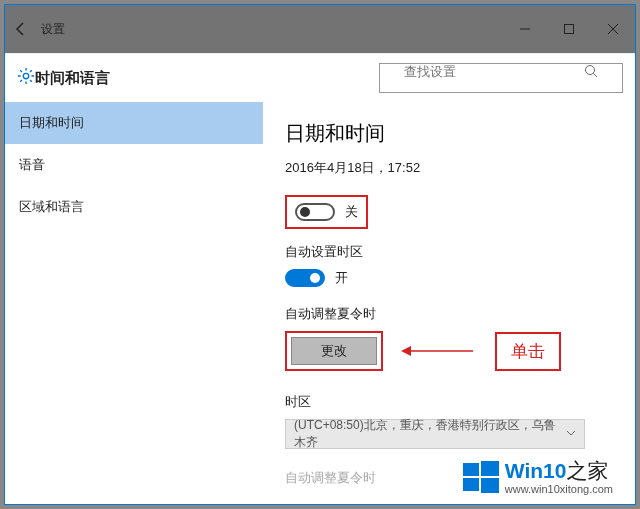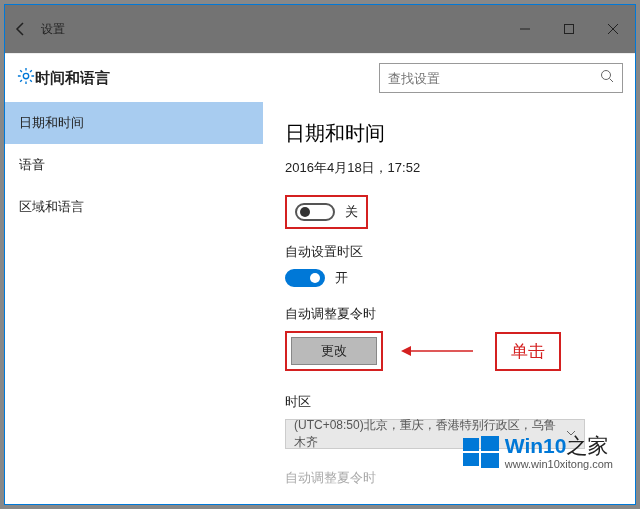--- a/index.html
+++ b/index.html
@@ -8,21 +8,21 @@
 .titlebar { height: 49px; display: flex; align-items: center; background: #737373; border-bottom: 1px solid #eee; }
 .back-btn { width: 32px; height: 32px; display: flex; align-items: center; justify-content: center; cursor: default; }
 .back-btn svg { width: 16px; height: 16px; }
 .title-text { font-size: 12px; color: #222; margin-left: 4px; }
 .win-controls { margin-left: auto; display: flex; }
 .win-btn { width: 44px; height: 32px; display: flex; align-items: center; justify-content: center; }
 .win-btn svg { width: 10px; height: 10px; }
 .header { height: 48px; display: flex; align-items: center; padding: 0 12px; gap: 0; }
 .gear svg { width: 18px; height: 18px; }
 .header-title { font-size: 15px; font-weight: 600; color: #222; }
-.search-box { margin-left: auto; width: 244px; height: 30px; border: 1px solid #999; display: flex; align-items: center; padding: 0 8px; }
+.search-box { margin-left: auto; width: 244px; height: 30px; border: 1px solid #999; display: flex; align-items: flex-start; padding: 0 24px; }
 .search-input { flex: 1; border: none; outline: none; font-size: 13px; color: #666; background: transparent; }
 .search-icon svg { width: 14px; height: 14px; }
 .body { flex: 1; display: flex; overflow: hidden; }
 .sidebar { width: 258px; background: #fff; }
 .sidebar-item { height: 42px; display: flex; align-items: center; padding-left: 14px; font-size: 13px; color: #222; cursor: default; }
 .sidebar-item.active { background: #a8ccf0; }
 .content { flex: 1; padding: 18px 22px; overflow-y: auto; position: relative; }
 .content h1 { font-size: 20px; font-weight: 400; margin-bottom: 12px; }
 .datetime-display { font-size: 13px; margin-bottom: 18px; color: #222; }
 .section-label { font-size: 13px; margin-bottom: 8px; color: #222; }
@@ -33,21 +33,21 @@
 .toggle.on .knob { background: #fff; left: auto; right: 3px; }
 .toggle-label { font-size: 13px; color: #222; }
 .red-box { border: 2px solid #d42020; padding: 6px 8px; display: inline-block; }
 .change-btn { width: 86px; height: 28px; background: #bababa; border: 1px solid #888; font-size: 13px; color: #222; cursor: default; display: inline-flex; align-items: center; justify-content: center; }
 .change-row { margin-bottom: 22px; display: flex; align-items: center; gap: 18px; }
 .arrow-svg { width: 72px; height: 20px; }
 .callout { border: 2px solid #d42020; color: #d42020; font-size: 17px; padding: 6px 14px; margin-left: 4px; }
 .tz-select { width: 300px; height: 30px; background: #e8e8e8; border: 1px solid #ccc; font-size: 12px; color: #555; display: flex; align-items: center; padding: 0 8px; margin-bottom: 20px; }
 .tz-select .chev { margin-left: auto; }
 .section-label.disabled { color: #aaa; }
-.watermark { position: absolute; right: 22px; bottom: 32px; display: flex; align-items: center; gap: 4px; }
+.watermark { position: absolute; right: 22px; bottom: 7px; display: flex; align-items: center; gap: 4px; }
 .win-logo { width: 40px; height: 40px; }
 .wm-text { display: flex; flex-direction: column; line-height: 1.1; }
 .wm-main { font-size: 21px; font-weight: 600; color: #0078d7; }
 .wm-main .suffix { color: #222; font-weight: 400; }
 .wm-url { font-size: 11px; color: #555; }
 </style>
 </head>
 <body>
 
 <div class="window">

